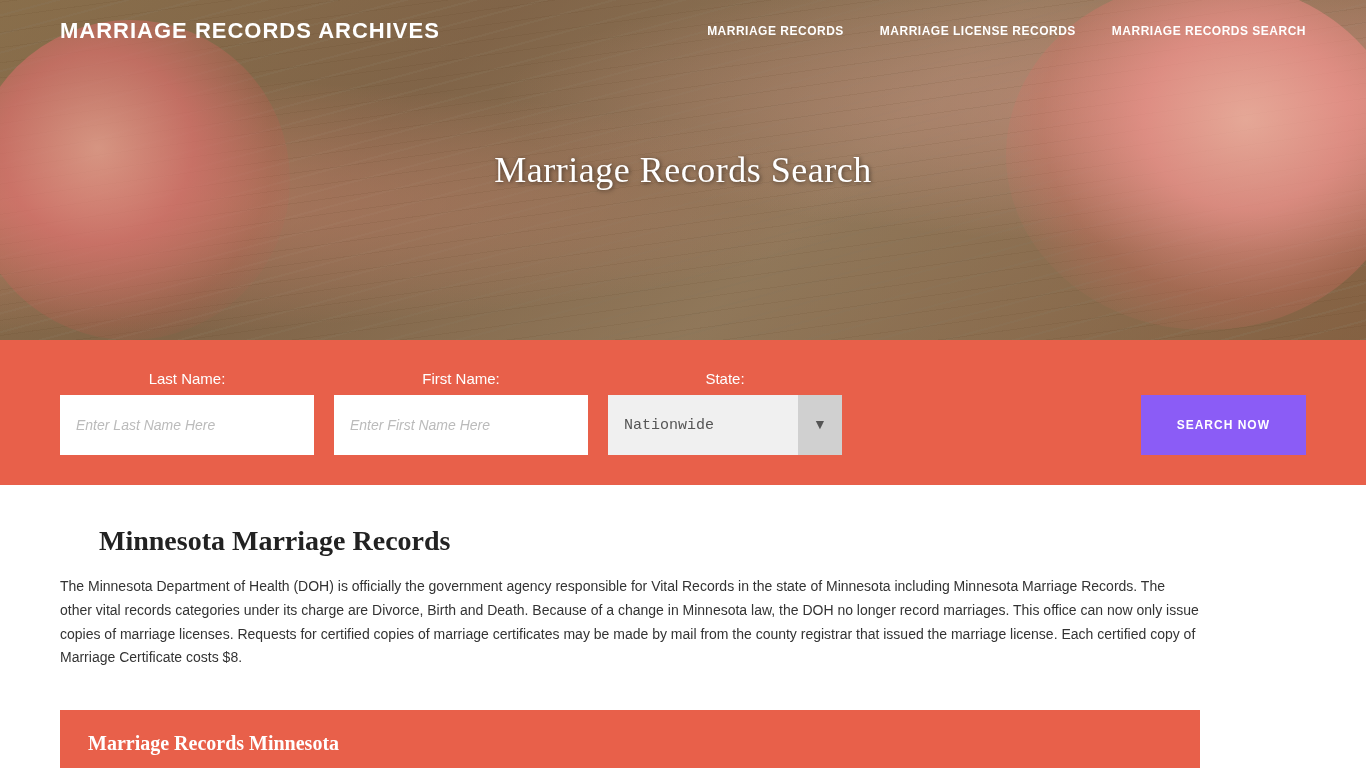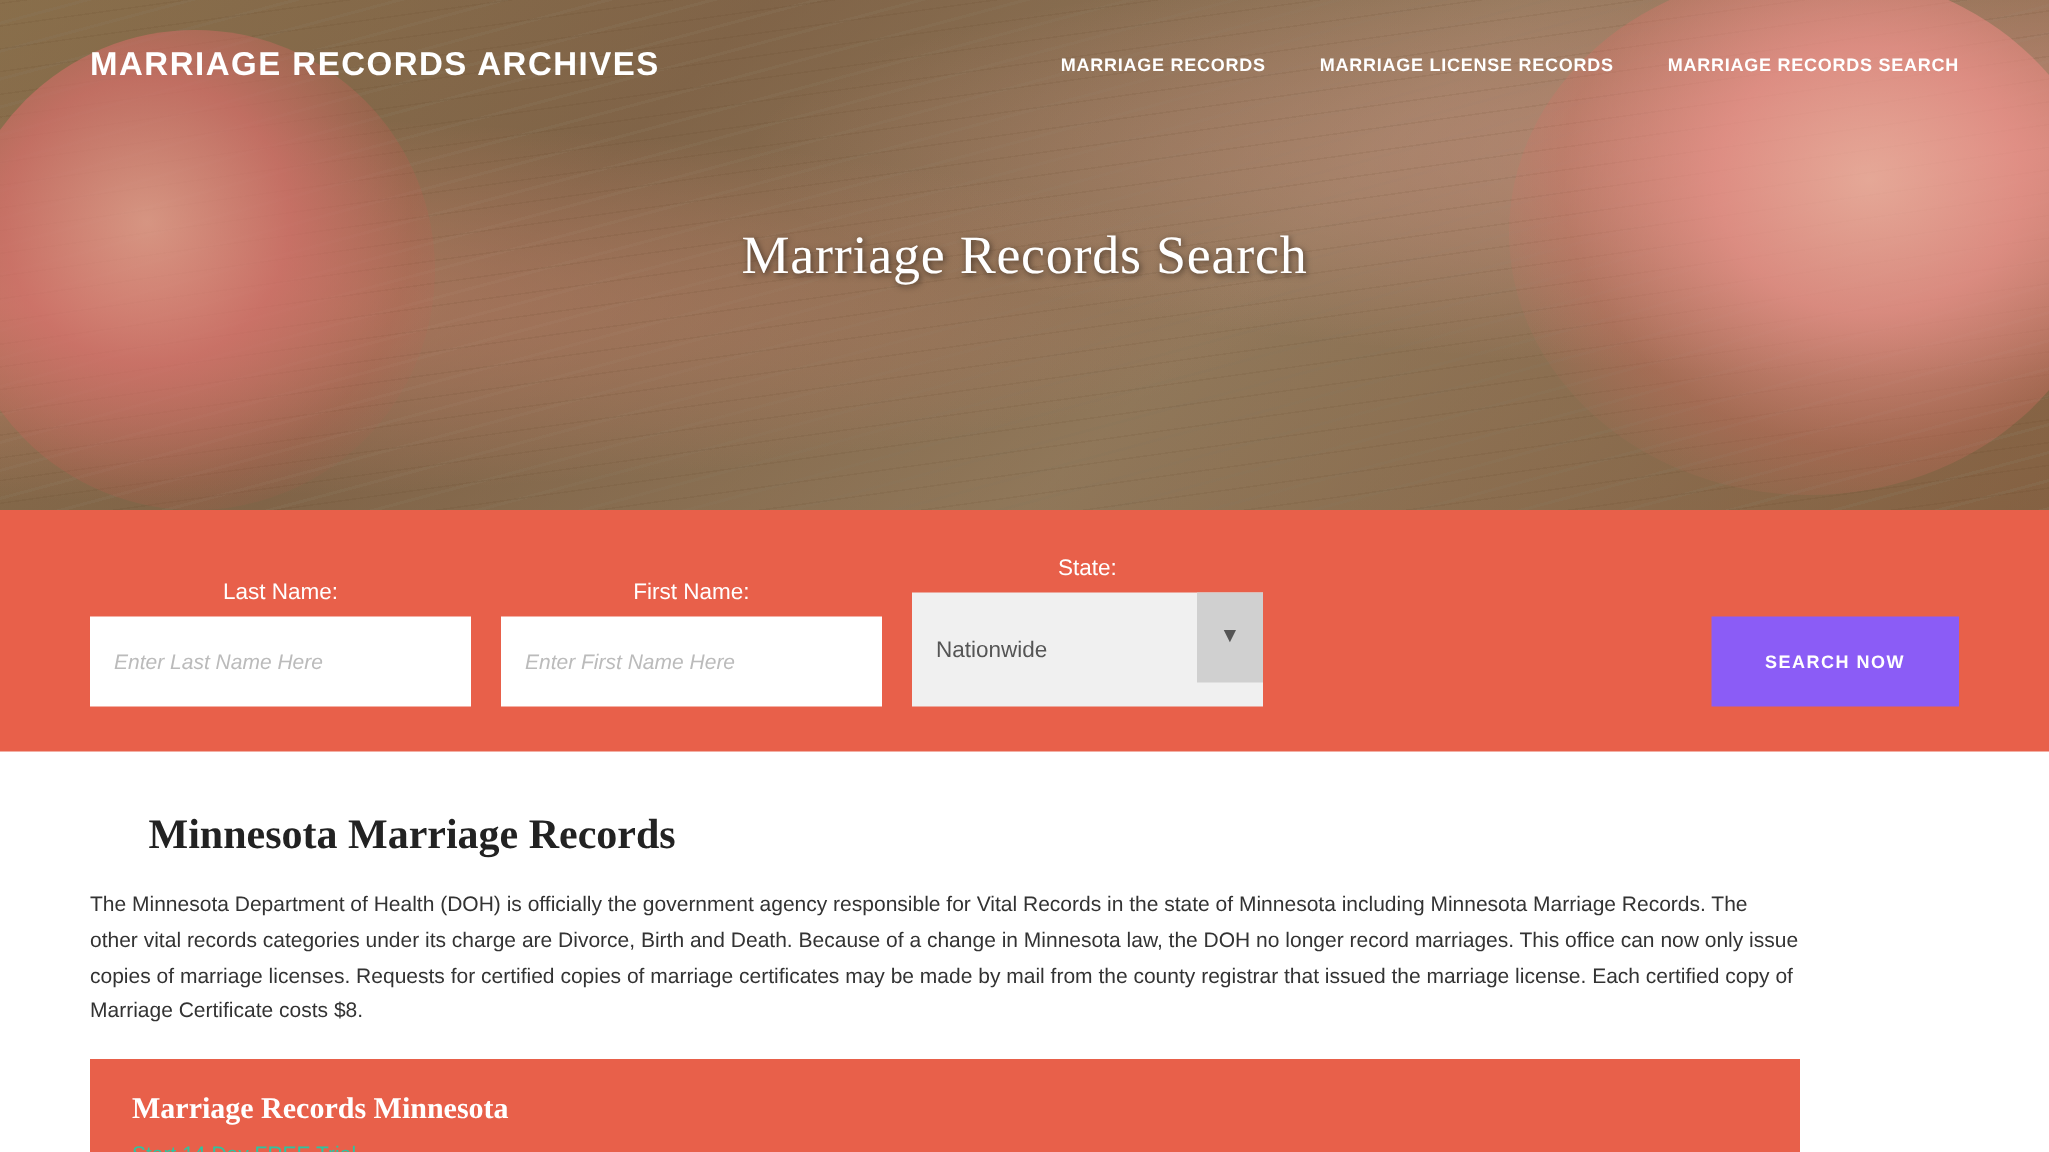--- a/index.html
+++ b/index.html
@@ -1,21 +1,21 @@
 <!DOCTYPE html>
 <html><head>
   <meta charset="utf-8">
   <style>
     * { margin: 0; padding: 0; box-sizing: border-box; }
     body { font-family: 'Georgia', serif; background: #fff; width: 1366px; min-height: 768px; overflow-x: hidden; }
 
     
     header {
       position: absolute;
-      top: 12px; left: 0; right: 0;
+      top: 0; left: 0; right: 0;
       z-index: 10;
       display: flex;
       align-items: center;
       justify-content: space-between;
       padding: 18px 60px;
       background: transparent;
     }
     .site-title {
       font-family: 'Arial', sans-serif;
       font-size: 22px;
@@ -142,30 +142,30 @@
     .search-field input::placeholder {
       color: #bbb;
       font-style: italic;
     }
     .select-wrapper {
       position: relative;
       width: 234px;
     }
     .select-wrapper select {
       width: 100%;
-      height: 76px;
+      height: 60px;
       padding: 0 40px 0 16px;
       font-size: 15px;
       color: #555;
       background: #f0f0f0;
       border: none;
       outline: none;
       appearance: none;
       -webkit-appearance: none;
-      font-family: Liberation Sans, sans-serif;
+      font-family: Liberation Mono, monospace;
       cursor: pointer;
     }
     .select-arrow {
       position: absolute;
       right: 0; top: 0;
       width: 44px;
       height: 60px;
       background: #d0d0d0;
       display: flex;
       align-items: center;
@@ -202,21 +202,21 @@
       font-weight: 700;
       color: #222;
       margin-bottom: 18px;
       margin-left: 39px;
     }
     .content p {
       font-family: 'Arial', sans-serif;
       font-size: 14px;
       line-height: 1.7;
       color: #333;
-      margin-bottom: 20px;
+      margin-bottom: 40px;
     }
 
     
     .card-box {
       background: #e8604a;
       padding: 22px 28px;
       margin-top: 10px;
     }
     .card-box h3 {
       font-family: 'Georgia', serif;

